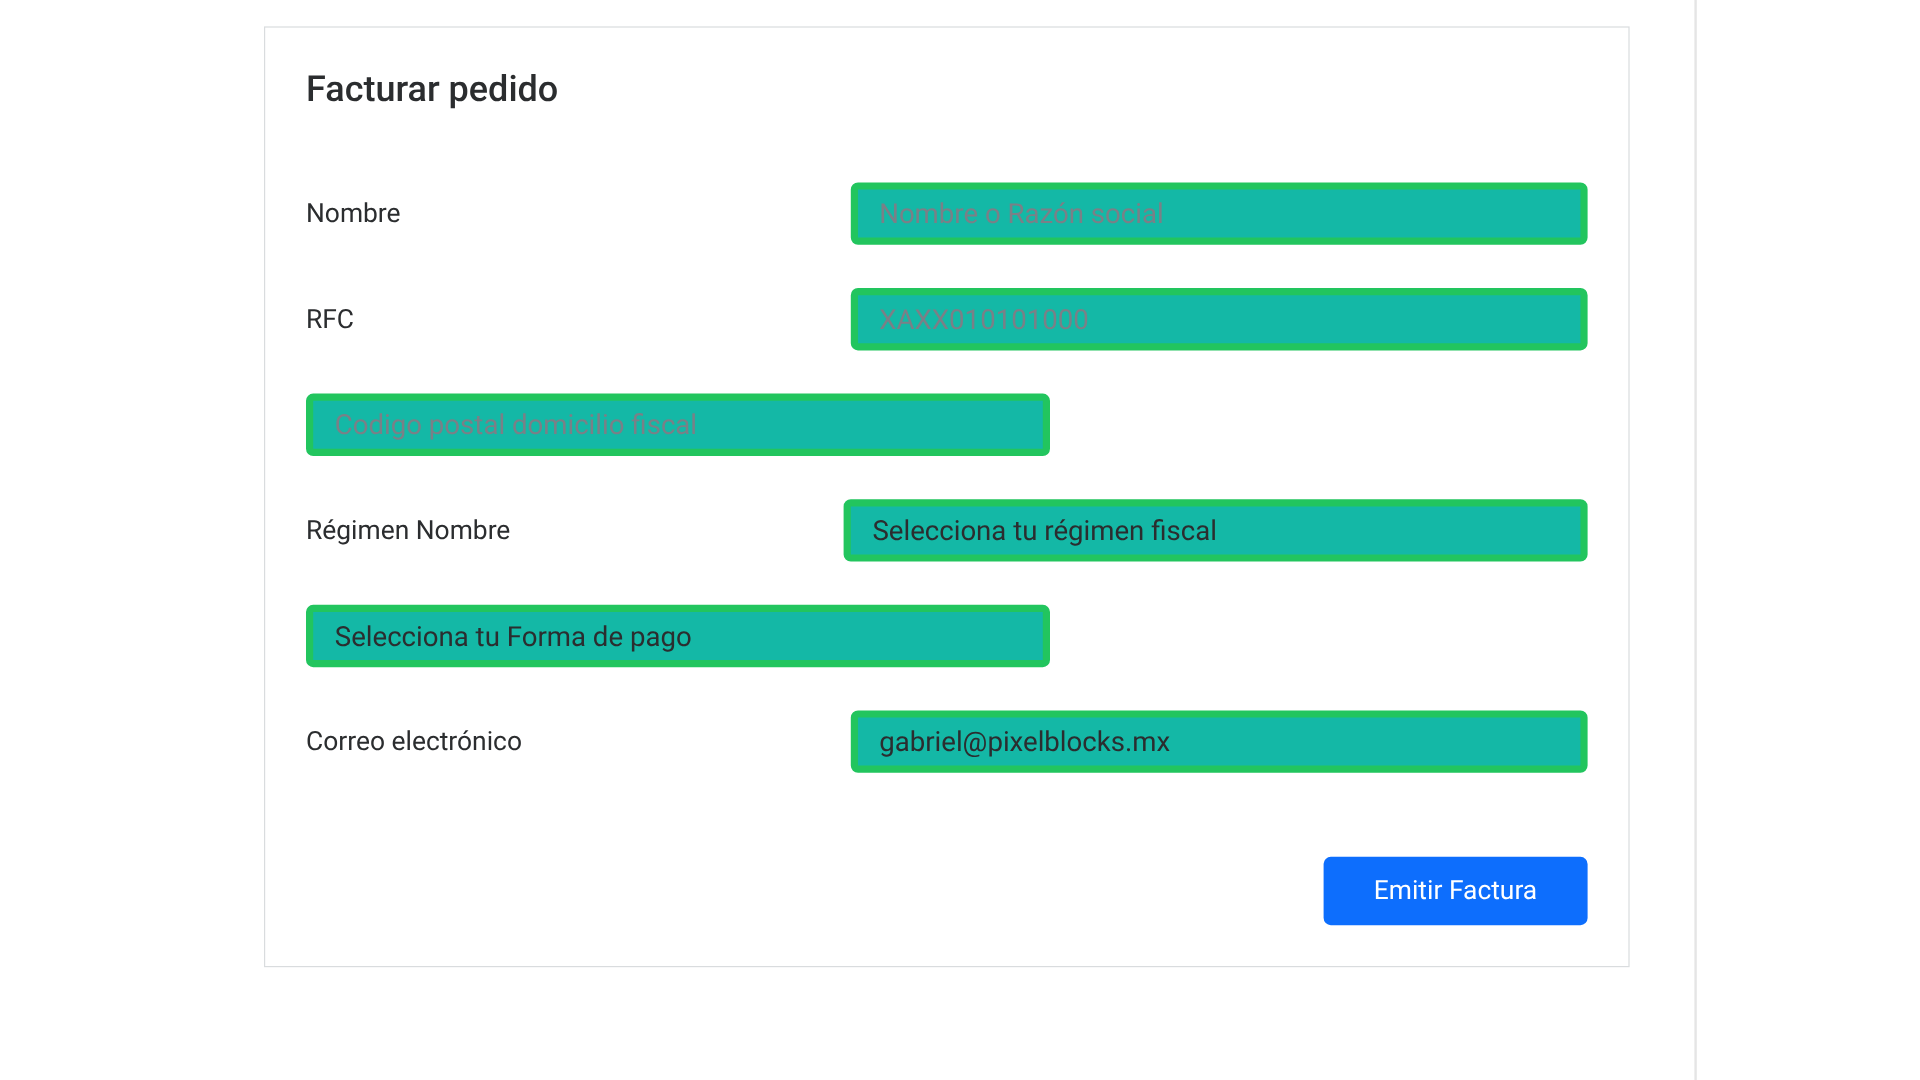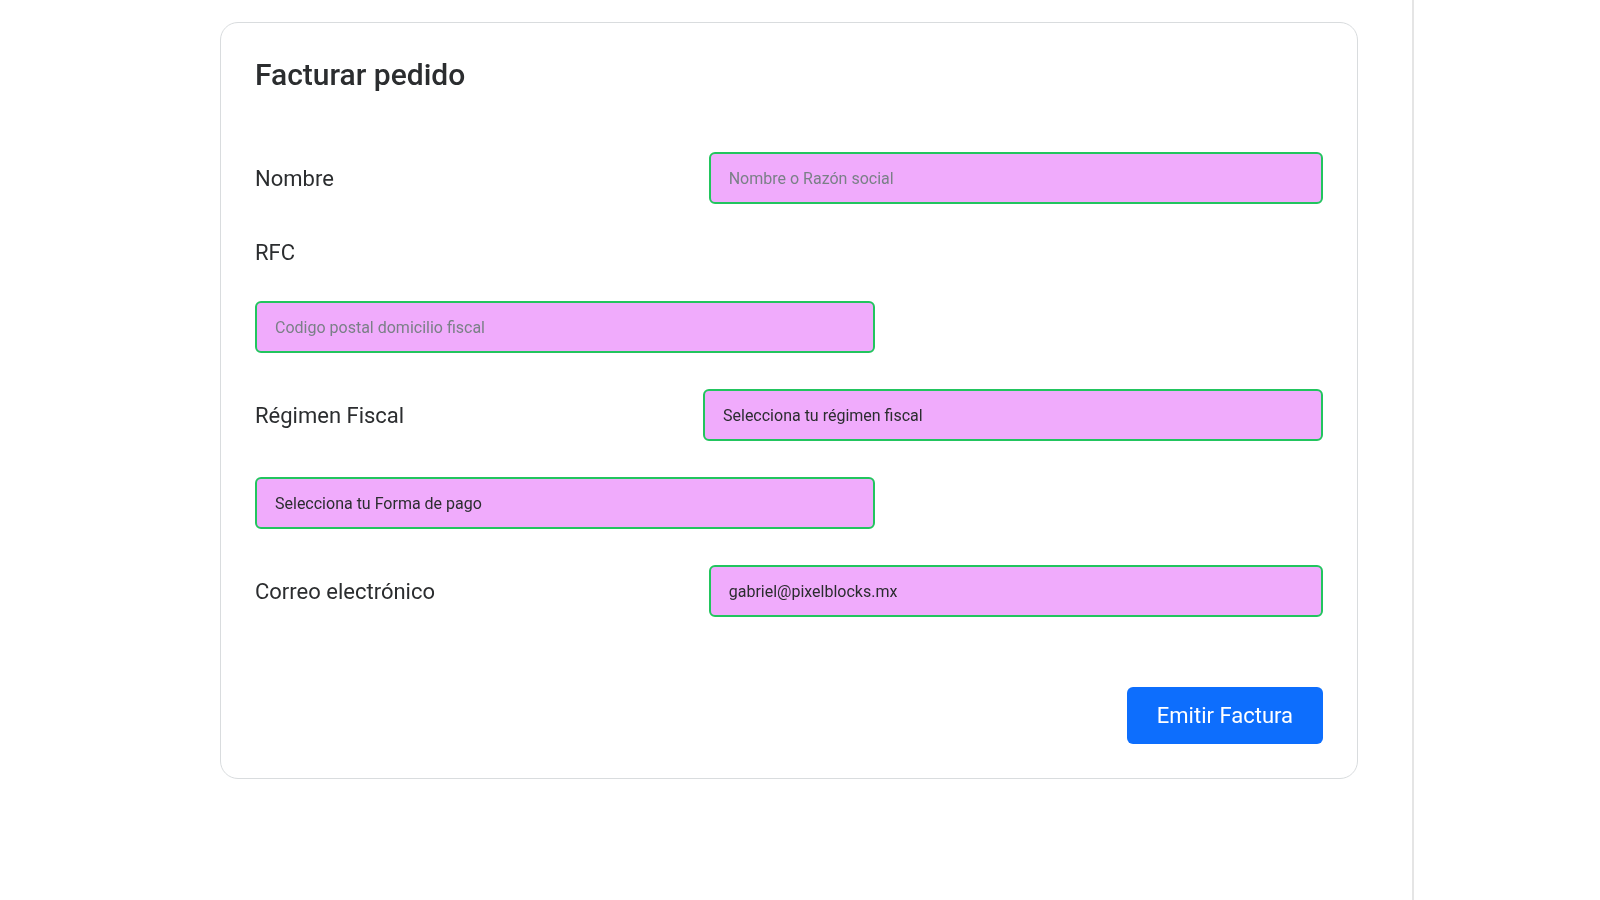--- a/index.html
+++ b/index.html
@@ -27,21 +27,21 @@
       position: absolute;
       right: 186px;
       top: 0;
       width: 2px;
       height: 900px;
       background: #e5e5e5;
     }
     .card {
       width: 1138px;
       border: 1px solid #d9dcde;
-      border-radius: 18px;
+      border-radius: 0;
       padding: 34px 34px 34px 34px;
     }
     .card-title {
       font-size: 30px;
       font-weight: 500;
       color: #2b2d2f;
       margin-bottom: 60px;
     }
     .form-row {
       display: flex;
@@ -54,26 +54,26 @@
     .form-label {
       width: 458px;
       font-size: 22px;
       color: #2b2d2f;
       font-weight: 400;
       padding-right: 20px;
     }
     .form-input, .form-select {
       width: 620px;
       height: 52px;
-      border: 2px solid #22c55e;
+      border: 6px solid #22c55e;
       border-radius: 6px;
       padding: 0 18px;
-      font-size: 16px;
+      font-size: 23px;
       color: #2b2d2f;
-      background: #f0abfc;
+      background: #14b8a6;
       font-family: inherit;
       outline: none;
     }
     .form-input::placeholder {
       color: #7a8087;
     }
     .form-select {
       appearance: none;
       -webkit-appearance: none;
       -moz-appearance: none;
@@ -89,21 +89,21 @@
       display: flex;
       justify-content: flex-end;
       margin-top: 70px;
       padding-right: 0;
     }
     .primary-button {
       background: #0d6efd;
       color: #ffffff;
       border: none;
       border-radius: 6px;
-      padding: 16px 30px;
+      padding: 16px 42px;
       font-size: 22px;
       font-weight: 400;
       cursor: pointer;
       font-family: inherit;
     }
   </style>
 </head>
 <body>
 
 <div class="right-divider"></div>
@@ -112,28 +112,29 @@
   <div class="card">
     <h2 class="card-title">Facturar pedido</h2>
 
     <div class="form-row">
       <label class="form-label">Nombre</label>
       <input type="text" class="form-input" placeholder="Nombre o Razón social" style="">
     </div>
 
     <div class="form-row">
       <label class="form-label">RFC</label>
+      <input type="text" class="form-input" placeholder="XAXX010101000" style="">
     </div>
 
     <div class="form-row">
       <input type="text" class="form-input" placeholder="Codigo postal domicilio fiscal" style="">
     </div>
 
     <div class="form-row">
-      <label class="form-label">Régimen Fiscal</label>
+      <label class="form-label">Régimen Nombre</label>
       <div class="select-wrapper">
         <select class="form-select">
           <option>Selecciona tu régimen fiscal</option>
         </select>
       </div>
     </div>
 
 
     <div class="form-row">
       <div class="select-wrapper">

